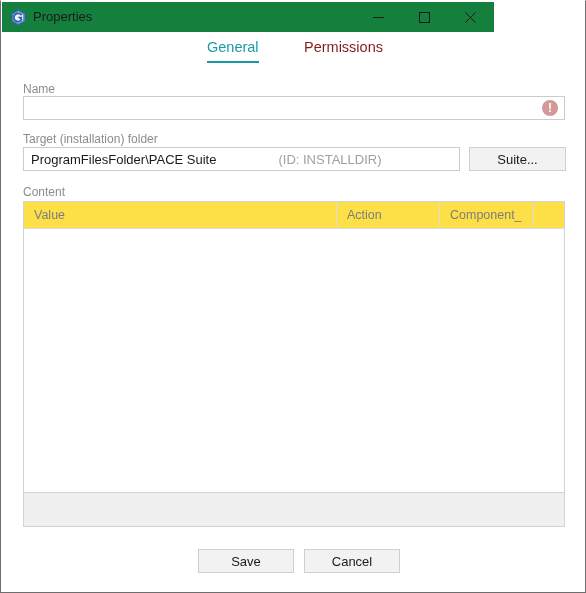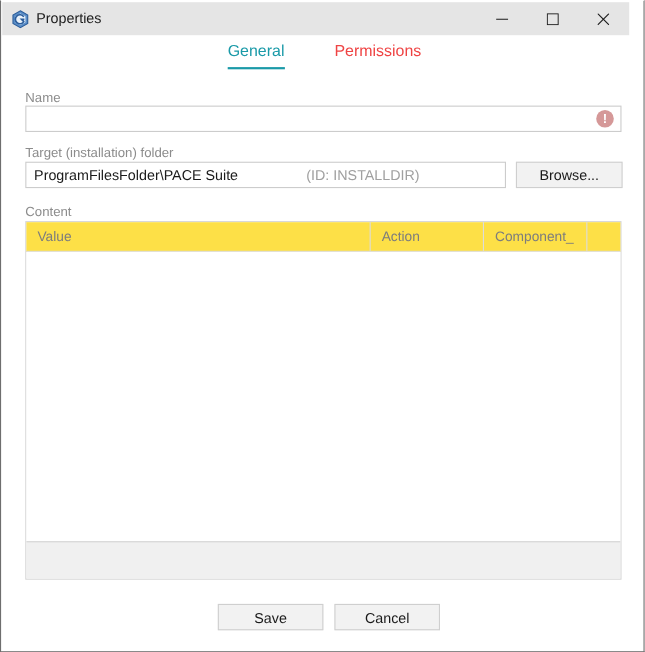--- a/index.html
+++ b/index.html
@@ -41,23 +41,23 @@
     left: 0; top: 0;
     width: 3px;
     height: 3px;
     background: #9b9b9b;
   }
 
   
   .titlebar {
     position: absolute;
     left: 1px; top: 1px;
-    width: 570px;
+    width: 492px;
     height: 30px;
-    background: #e5e5e5;
+    background: #15803d;
   }
   .app-icon {
     position: absolute;
     left: 8px; top: 7px;
     width: 17px; height: 17px;
   }
   .title-text {
     position: absolute;
     left: 31px; top: 7px;
     font-size: 13px;
@@ -83,21 +83,21 @@
   .tabbar {
     position: absolute;
     left: 1px; top: 38px;
     width: 584px;
     height: 30px;
   }
   .tab {
     position: absolute;
     top: 0;
     font-size: 14.5px;
-    color: #ef4444;
+    color: #7f1d1d;
     padding-bottom: 6px;
     cursor: default;
     white-space: nowrap;
   }
   .tab.active {
     color: #1a9aa8;
     border-bottom: 2px solid #1a9aa8;
   }
   .tab-general { left: 205px; }
   .tab-permissions { left: 302px; }
@@ -288,21 +288,21 @@
   <input class="text-input input-name" type="text" value="" style="">
   <div class="error-badge">
     <span>!</span>
   </div>
 
   <div class="field-label label-target">Target (installation) folder</div>
   <div class="input-target-wrap">
     <span class="target-path">ProgramFilesFolder\PACE Suite</span>
     <span class="target-id">(ID: INSTALLDIR)</span>
   </div>
-  <div class="btn btn-browse">Browse...</div>
+  <div class="btn btn-browse">Suite...</div>
 
   <div class="field-label label-content">Content</div>
 
   <div class="table-frame">
 
     <div class="table-head">
       <div class="th th-value">Value</div>
       <div class="th th-action">Action</div>
       <div class="th th-component">Component_</div>
       <div class="th th-blank"></div>

